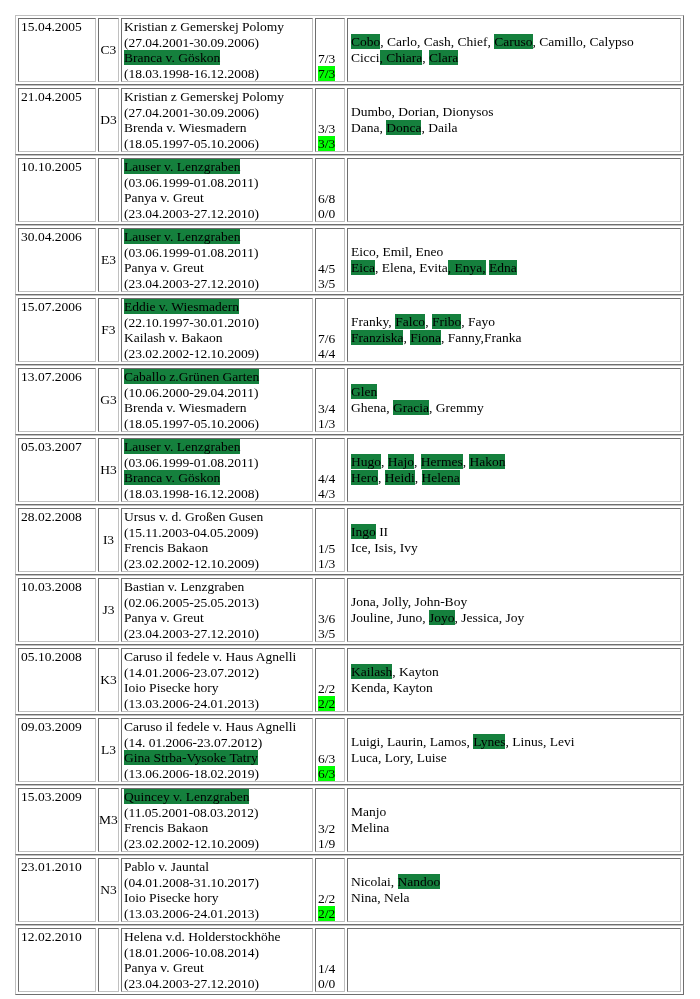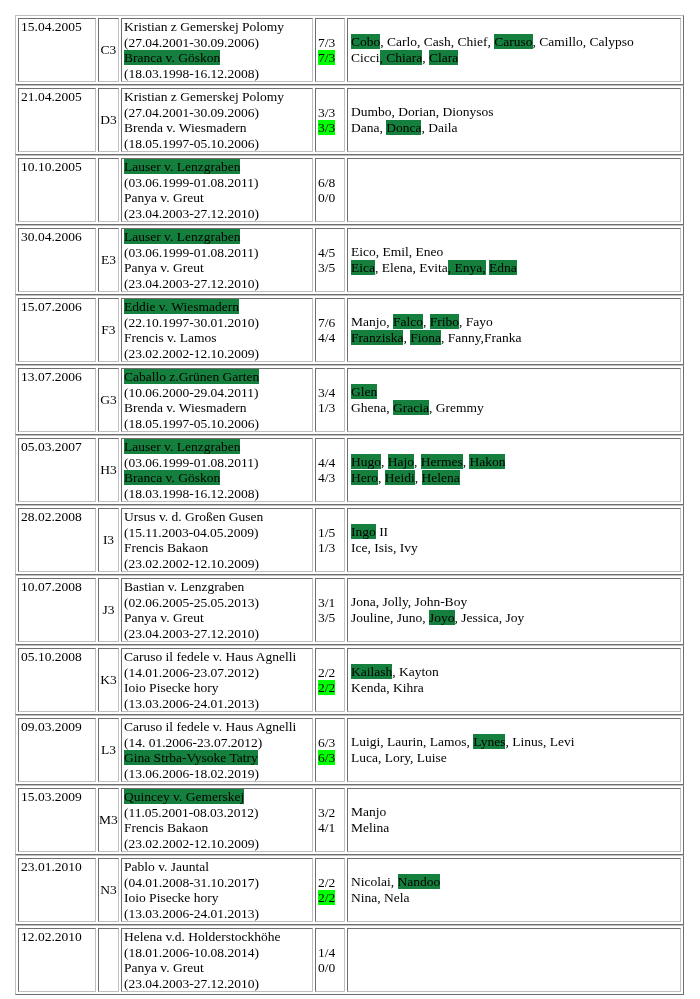--- a/index.html
+++ b/index.html
@@ -40,21 +40,21 @@
   td.c-par   { width: 190px; vertical-align: top; margin-left: 8px; }
   td.c-ratio { width: 28px;  vertical-align: top; }
   td.c-names { vertical-align: middle; }
 
   .date-text { display: block; padding: 0 2px; line-height: 16px; white-space: nowrap; }
   .par-line  { padding: 0 2px; line-height: 15.5px; white-space: nowrap; }
   .rwrap {
     height: 62px;
     display: flex;
     flex-direction: column;
-    justify-content: center;
+    justify-content: flex-end;
     align-items: flex-start;
     padding: 0 2px;
     box-sizing: border-box;
   }
   .ratio-val { line-height: 15px; white-space: nowrap; }
   .names-line { padding: 0 3px; line-height: 16px; white-space: nowrap; }
   .hl-y { background: #15803d; }
   .hl-g { background: #00ff00; }
 </style>
 </head>
@@ -165,31 +165,31 @@
     <table class="row-table">
       <tbody>
         <tr>
           <td class="c-date">
             <span class="date-text">15.07.2006</span>
           </td>
           <td class="c-code"><span>F3</span></td>
           <td class="c-par">
             <div class="par-line"><span class="hl-y">Eddie v. Wiesmadern</span></div>
             <div class="par-line"><span>(22.10.1997-30.01.2010)</span></div>
-            <div class="par-line"><span>Frencis v. Lamos</span></div>
+            <div class="par-line"><span>Kailash v. Bakaon</span></div>
             <div class="par-line"><span>(23.02.2002-12.10.2009)</span></div>
           </td>
           <td class="c-ratio">
             <div class="rwrap">
               <div class="ratio-val"><span>7/6</span></div>
               <div class="ratio-val"><span>4/4</span></div>
             </div>
           </td>
           <td class="c-names">
-            <div class="names-line"><span>Manjo, </span><span class="hl-y">Falco</span><span>, </span><span class="hl-y">Fribo</span><span>, Fayo</span></div>
+            <div class="names-line"><span>Franky, </span><span class="hl-y">Falco</span><span>, </span><span class="hl-y">Fribo</span><span>, Fayo</span></div>
             <div class="names-line"><span class="hl-y">Franziska</span><span>, </span><span class="hl-y">Fiona</span><span>, Fanny,Franka</span></div>
           </td>
         </tr>
       </tbody>
     </table>
     <table class="row-table">
       <tbody>
         <tr>
           <td class="c-date">
             <span class="date-text">13.07.2006</span>
@@ -263,32 +263,32 @@
             <div class="names-line"><span class="hl-y">Ingo</span><span> II</span></div>
             <div class="names-line"><span>Ice, Isis, Ivy</span></div>
           </td>
         </tr>
       </tbody>
     </table>
     <table class="row-table">
       <tbody>
         <tr>
           <td class="c-date">
-            <span class="date-text">10.07.2008</span>
+            <span class="date-text">10.03.2008</span>
           </td>
           <td class="c-code"><span>J3</span></td>
           <td class="c-par">
             <div class="par-line"><span>Bastian v. Lenzgraben</span></div>
             <div class="par-line"><span>(02.06.2005-25.05.2013)</span></div>
             <div class="par-line"><span>Panya v. Greut</span></div>
             <div class="par-line"><span>(23.04.2003-27.12.2010)</span></div>
           </td>
           <td class="c-ratio">
             <div class="rwrap">
-              <div class="ratio-val"><span>3/1</span></div>
+              <div class="ratio-val"><span>3/6</span></div>
               <div class="ratio-val"><span>3/5</span></div>
             </div>
           </td>
           <td class="c-names">
             <div class="names-line"><span>Jona, Jolly, John-Boy</span></div>
             <div class="names-line"><span>Jouline, Juno, </span><span class="hl-y">Joyo</span><span>, Jessica, Joy</span></div>
           </td>
         </tr>
       </tbody>
     </table>
@@ -306,21 +306,21 @@
             <div class="par-line"><span>(13.03.2006-24.01.2013)</span></div>
           </td>
           <td class="c-ratio">
             <div class="rwrap">
               <div class="ratio-val"><span>2/2</span></div>
               <div class="ratio-val"><span class="hl-g">2/2</span></div>
             </div>
           </td>
           <td class="c-names">
             <div class="names-line"><span class="hl-y">Kailash</span><span>, Kayton</span></div>
-            <div class="names-line"><span>Kenda, Kihra</span></div>
+            <div class="names-line"><span>Kenda, Kayton</span></div>
           </td>
         </tr>
       </tbody>
     </table>
     <table class="row-table">
       <tbody>
         <tr>
           <td class="c-date">
             <span class="date-text">09.03.2009</span>
           </td>
@@ -345,29 +345,29 @@
       </tbody>
     </table>
     <table class="row-table">
       <tbody>
         <tr>
           <td class="c-date">
             <span class="date-text">15.03.2009</span>
           </td>
           <td class="c-code"><span>M3</span></td>
           <td class="c-par">
-            <div class="par-line"><span class="hl-y">Quincey v. Gemerskej</span></div>
+            <div class="par-line"><span class="hl-y">Quincey v. Lenzgraben</span></div>
             <div class="par-line"><span>(11.05.2001-08.03.2012)</span></div>
             <div class="par-line"><span>Frencis Bakaon</span></div>
             <div class="par-line"><span>(23.02.2002-12.10.2009)</span></div>
           </td>
           <td class="c-ratio">
             <div class="rwrap">
               <div class="ratio-val"><span>3/2</span></div>
-              <div class="ratio-val"><span>4/1</span></div>
+              <div class="ratio-val"><span>1/9</span></div>
             </div>
           </td>
           <td class="c-names">
             <div class="names-line"><span>Manjo</span></div>
             <div class="names-line"><span>Melina</span></div>
           </td>
         </tr>
       </tbody>
     </table>
     <table class="row-table">

